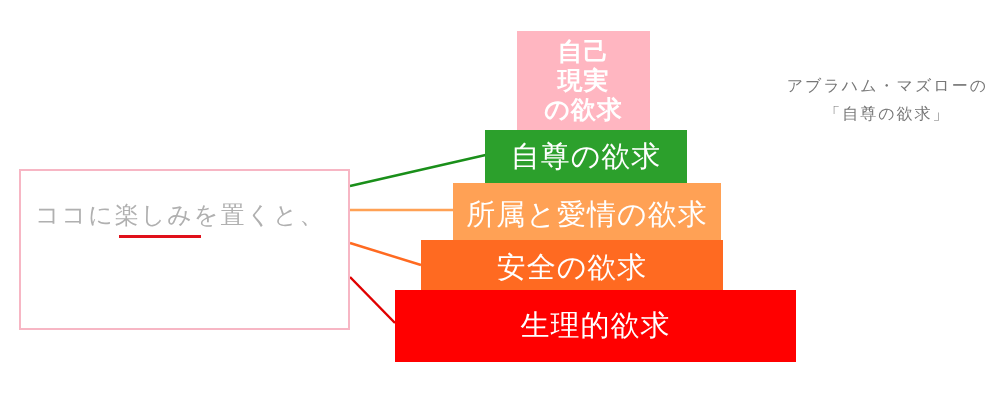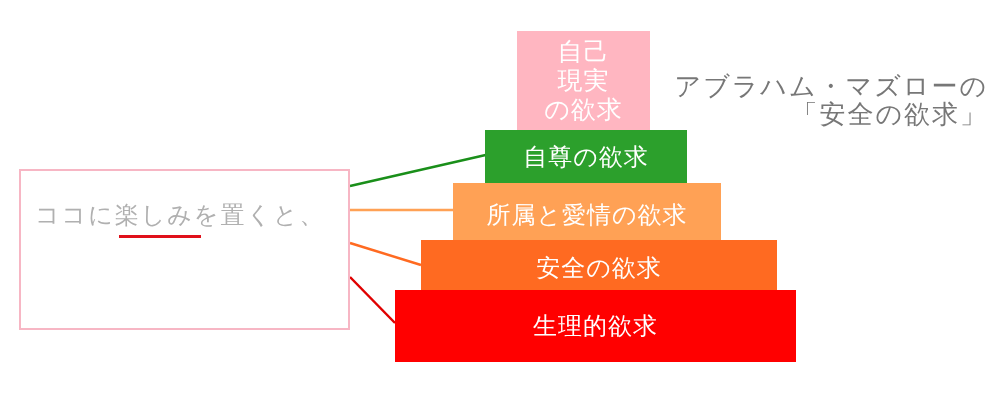--- a/index.html
+++ b/index.html
@@ -1,28 +1,28 @@
 <!DOCTYPE html>
 <html><head>
 <meta charset="utf-8">
 <style>
   html, body { margin:0; padding:0; background:#ffffff; }
   body { width:1000px; height:400px; position:relative; overflow:hidden;
          font-family:"DejaVu Sans", "Liberation Sans", sans-serif; }
   .layer { position:absolute; display:flex; align-items:center; justify-content:center;
            color:#ffffff; text-align:center; box-sizing:border-box; }
-  .layer span { font-size:24px; letter-spacing:1px; }
-  #lvl-top { left:517px; top:31px; width:133px; height:99px; background:#ffb6c1; }
+  .layer span { font-size:29px; letter-spacing:1px; }
+  #lvl-top { left:517px; top:31px; width:133px; height:99px; background:#ffb6c1;font-weight:bold; }
   #lvl-top span { font-size:25px; line-height:29px; white-space:pre-line; }
   #lvl-esteem { left:485px; top:130px; width:202px; height:53px; background:#2ca02c; }
   #lvl-love { left:453px; top:183px; width:268px; height:64px; background:#ffa155; }
-  #lvl-safety { left:421px; top:240px; width:356px; height:55px; background:#ff6a21; }
+  #lvl-safety { left:421px; top:240px; width:302px; height:55px; background:#ff6a21; }
   #lvl-phys { left:395px; top:290px; width:401px; height:72px; background:#ff0000; }
-  #title { position:absolute; right:12px; top:72px; text-align:right; color:#777777;
-           font-size:26px; line-height:28px; letter-spacing:2px; }
+  #title { position:absolute; right:12px; top:72px; text-align:center; color:#777777;
+           font-size:16px; line-height:28px; letter-spacing:2px; }
   #title div { white-space:nowrap; }
   #note-box { position:absolute; left:19px; top:169px; width:331px; height:161px;
               border:2px solid #f7b6c4; box-sizing:border-box; background:#fff;text-decoration:underline; }
   #note-line1, #note-line2 { position:absolute; left:14px; color:#b0b0b0; font-size:24px;
               letter-spacing:2px; white-space:nowrap; }
   #note-line1 { top:28px; }
   #note-line2 { top:80px; }
   #underline { position:absolute; left:98px; top:64px; width:82px; height:3px; background:#e0101a; }
   svg#connectors { position:absolute; left:0; top:0; }
 </style>
@@ -49,19 +49,19 @@
 </div>
 <div id="lvl-safety" class="layer">
   <span>安全の欲求</span>
 </div>
 <div id="lvl-phys" class="layer">
   <span>生理的欲求</span>
 </div>
 
 <div id="title">
   <div>アブラハム・マズローの</div>
-  <div>「安全の欲求」</div>
+  <div>「自尊の欲求」</div>
 </div>
 
 <div id="note-box">
   <div id="note-line1">ココに楽しみを置くと、</div>
   <div id="underline"></div>
 </div>
 
 </body></html>

